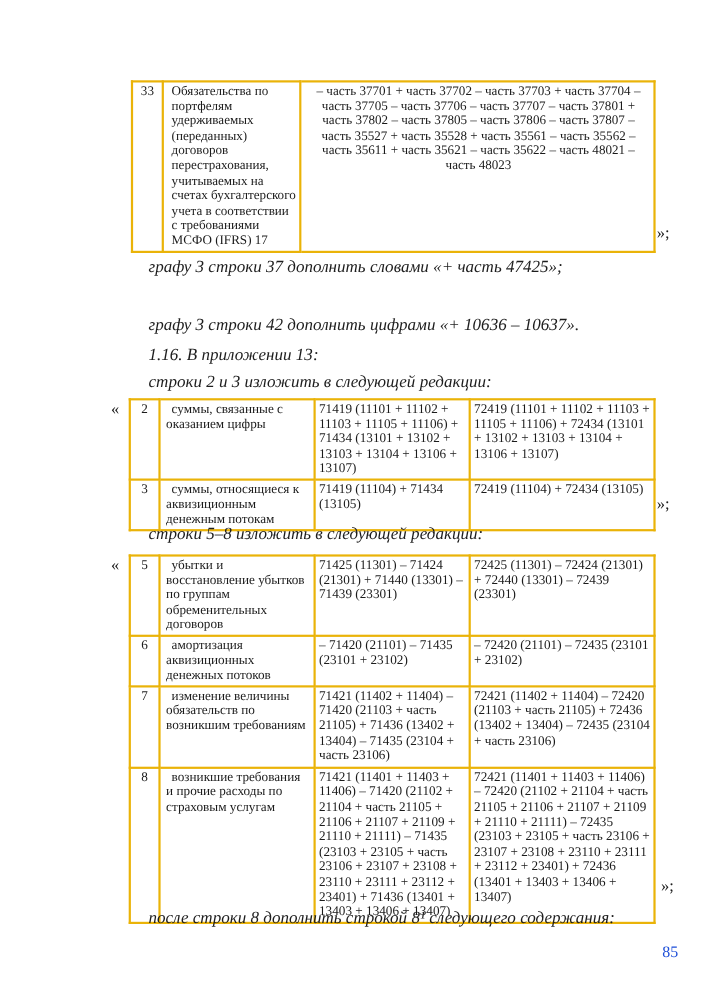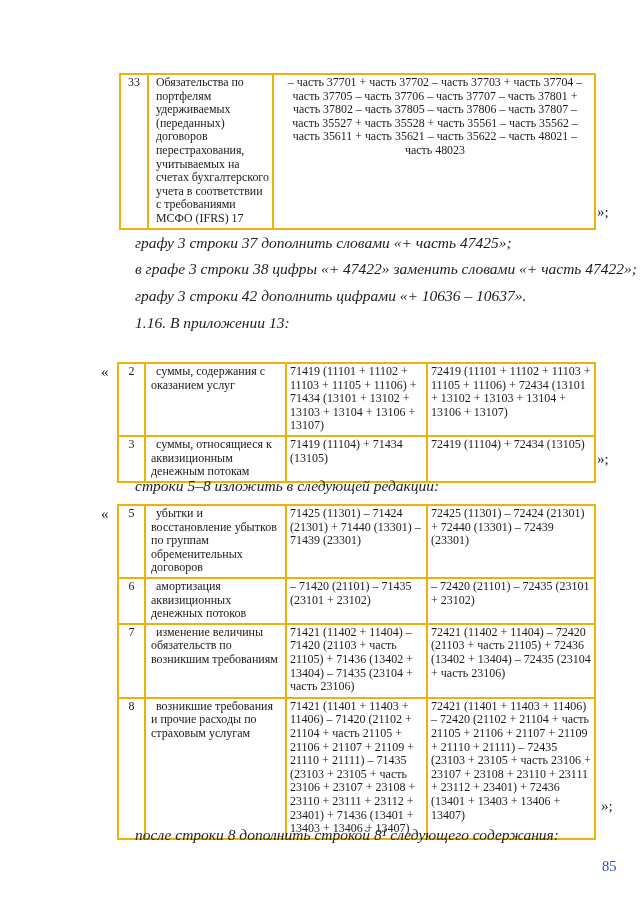--- a/index.html
+++ b/index.html
@@ -60,36 +60,36 @@
       <tr>
         <td class="num" style="height:150px">33</td>
         <td class="lbl">Обязательства по портфелям удерживаемых (переданных) договоров перестрахования, учитываемых на счетах бухгалтерского учета в соответствии с требованиями МСФО (IFRS) 17</td>
         <td class="frm">– часть 37701 + часть 37702 – часть 37703 + часть 37704 – часть 37705 – часть 37706 – часть 37707 – часть 37801 + часть 37802 – часть 37805 – часть 37806 – часть 37807 – часть 35527 + часть 35528 + часть 35561 – часть 35562 – часть 35611 + часть 35621 – часть 35622 – часть 48021 – часть 48023</td>
       </tr>
     </tbody>
   </table>
   <div class="mark" style="left:597px;top:204px">»;</div>
 
   <div class="para" style="top:234px">графу 3 строки 37 дополнить словами «+ часть 47425»;</div>
-  <div class="para" style="top:260px">в графе 3 строки 38 цифры «+ 47422» заменить словами «+ часть 47422»;</div>
   <div class="para" style="top:287px">графу 3 строки 42 дополнить цифрами «+ 10636 – 10637».</div>
   <div class="para" style="top:314px">1.16. В приложении 13:</div>
+  <div class="para" style="top:339px">строки 2 и 3 изложить в следующей редакции:</div>
 
   <div class="mark" style="left:101px;top:364px">«</div>
   <table class="tbl t23" style="left:117px;top:362px;width:477px">
     <colgroup>
         <col style="width:27px">
         <col style="width:141px">
         <col style="width:141px">
         <col style="width:168px">
       </colgroup>
     <tbody>
       <tr>
         <td class="num" style="height:65px">2</td>
-        <td class="lbl">суммы, содержания с оказанием услуг</td>
+        <td class="lbl">суммы, связанные с оказанием цифры</td>
         <td class="frm">71419 (11101 + 11102 + 11103 + 11105 + 11106) + 71434 (13101 + 13102 + 13103 + 13104 + 13106 + 13107)</td>
         <td class="frm">72419 (11101 + 11102 + 11103 + 11105 + 11106) + 72434 (13101 + 13102 + 13103 + 13104 + 13106 + 13107)</td>
       </tr>
       <tr>
         <td class="num" style="height:39px">3</td>
         <td class="lbl">суммы, относящиеся к аквизиционным денежным потокам</td>
         <td class="frm">71419 (11104) + 71434 (13105)</td>
         <td class="frm">72419 (11104) + 72434 (13105)</td>
       </tr>
     </tbody>

